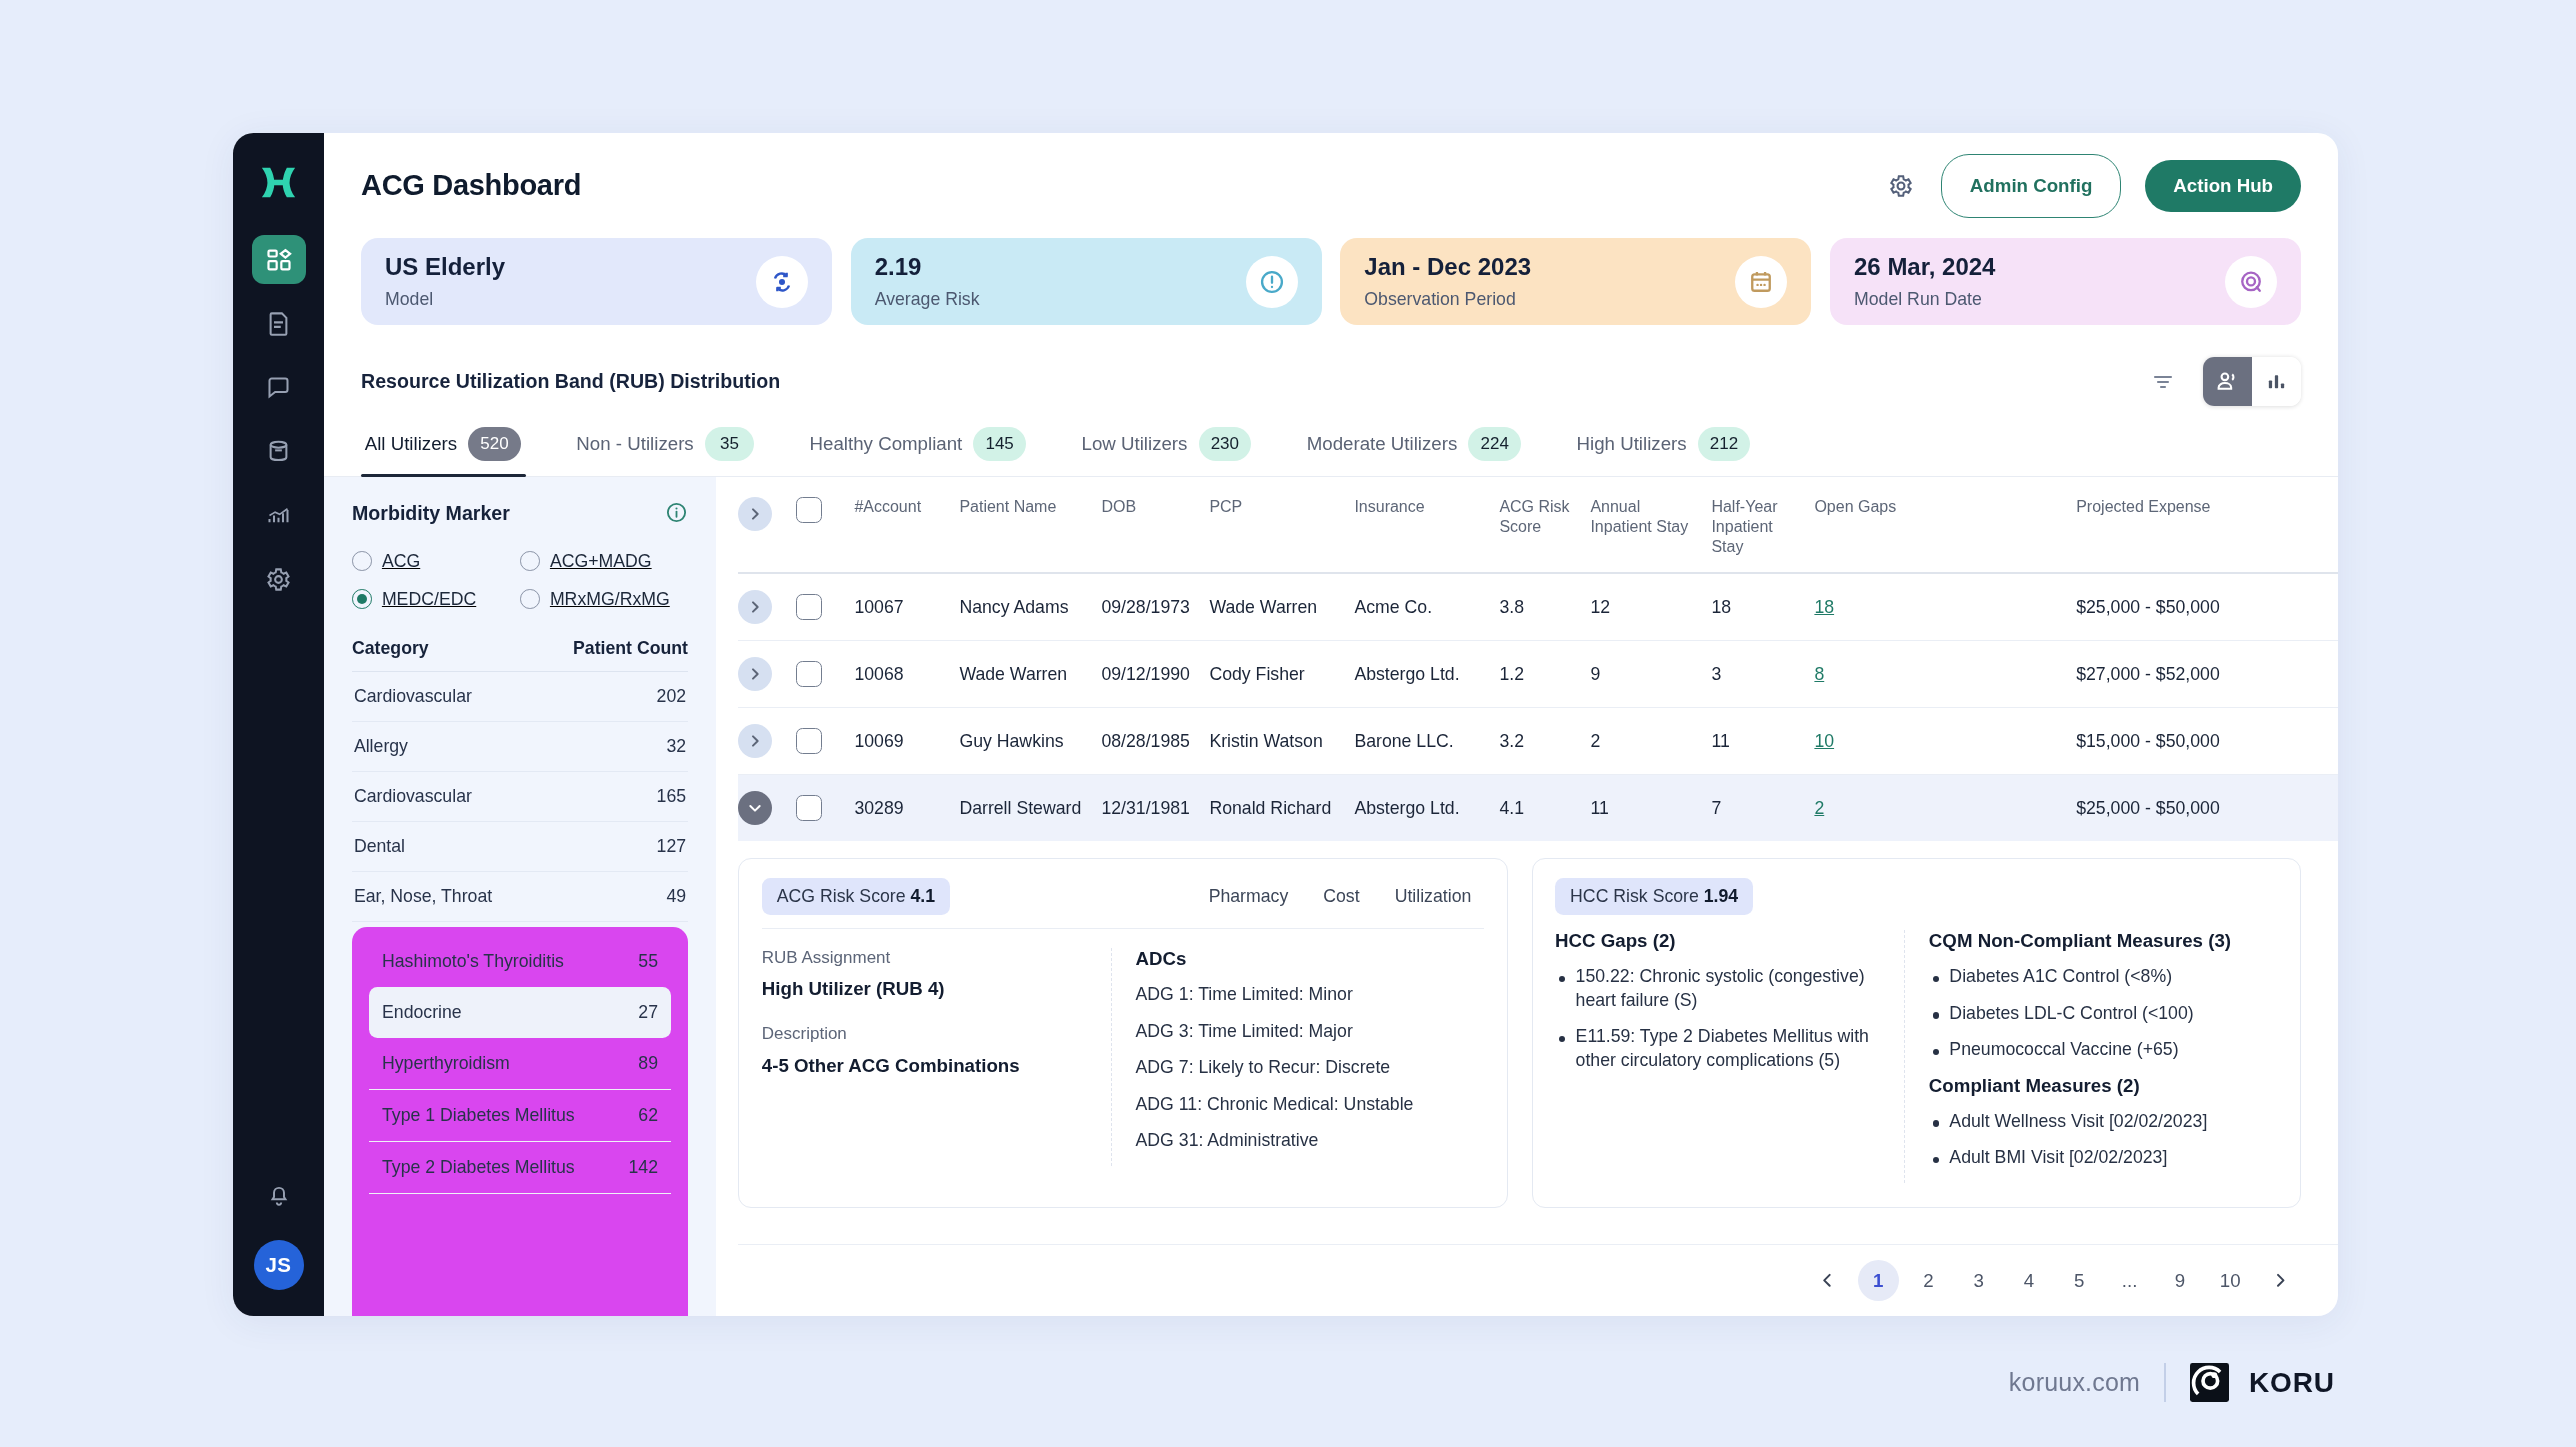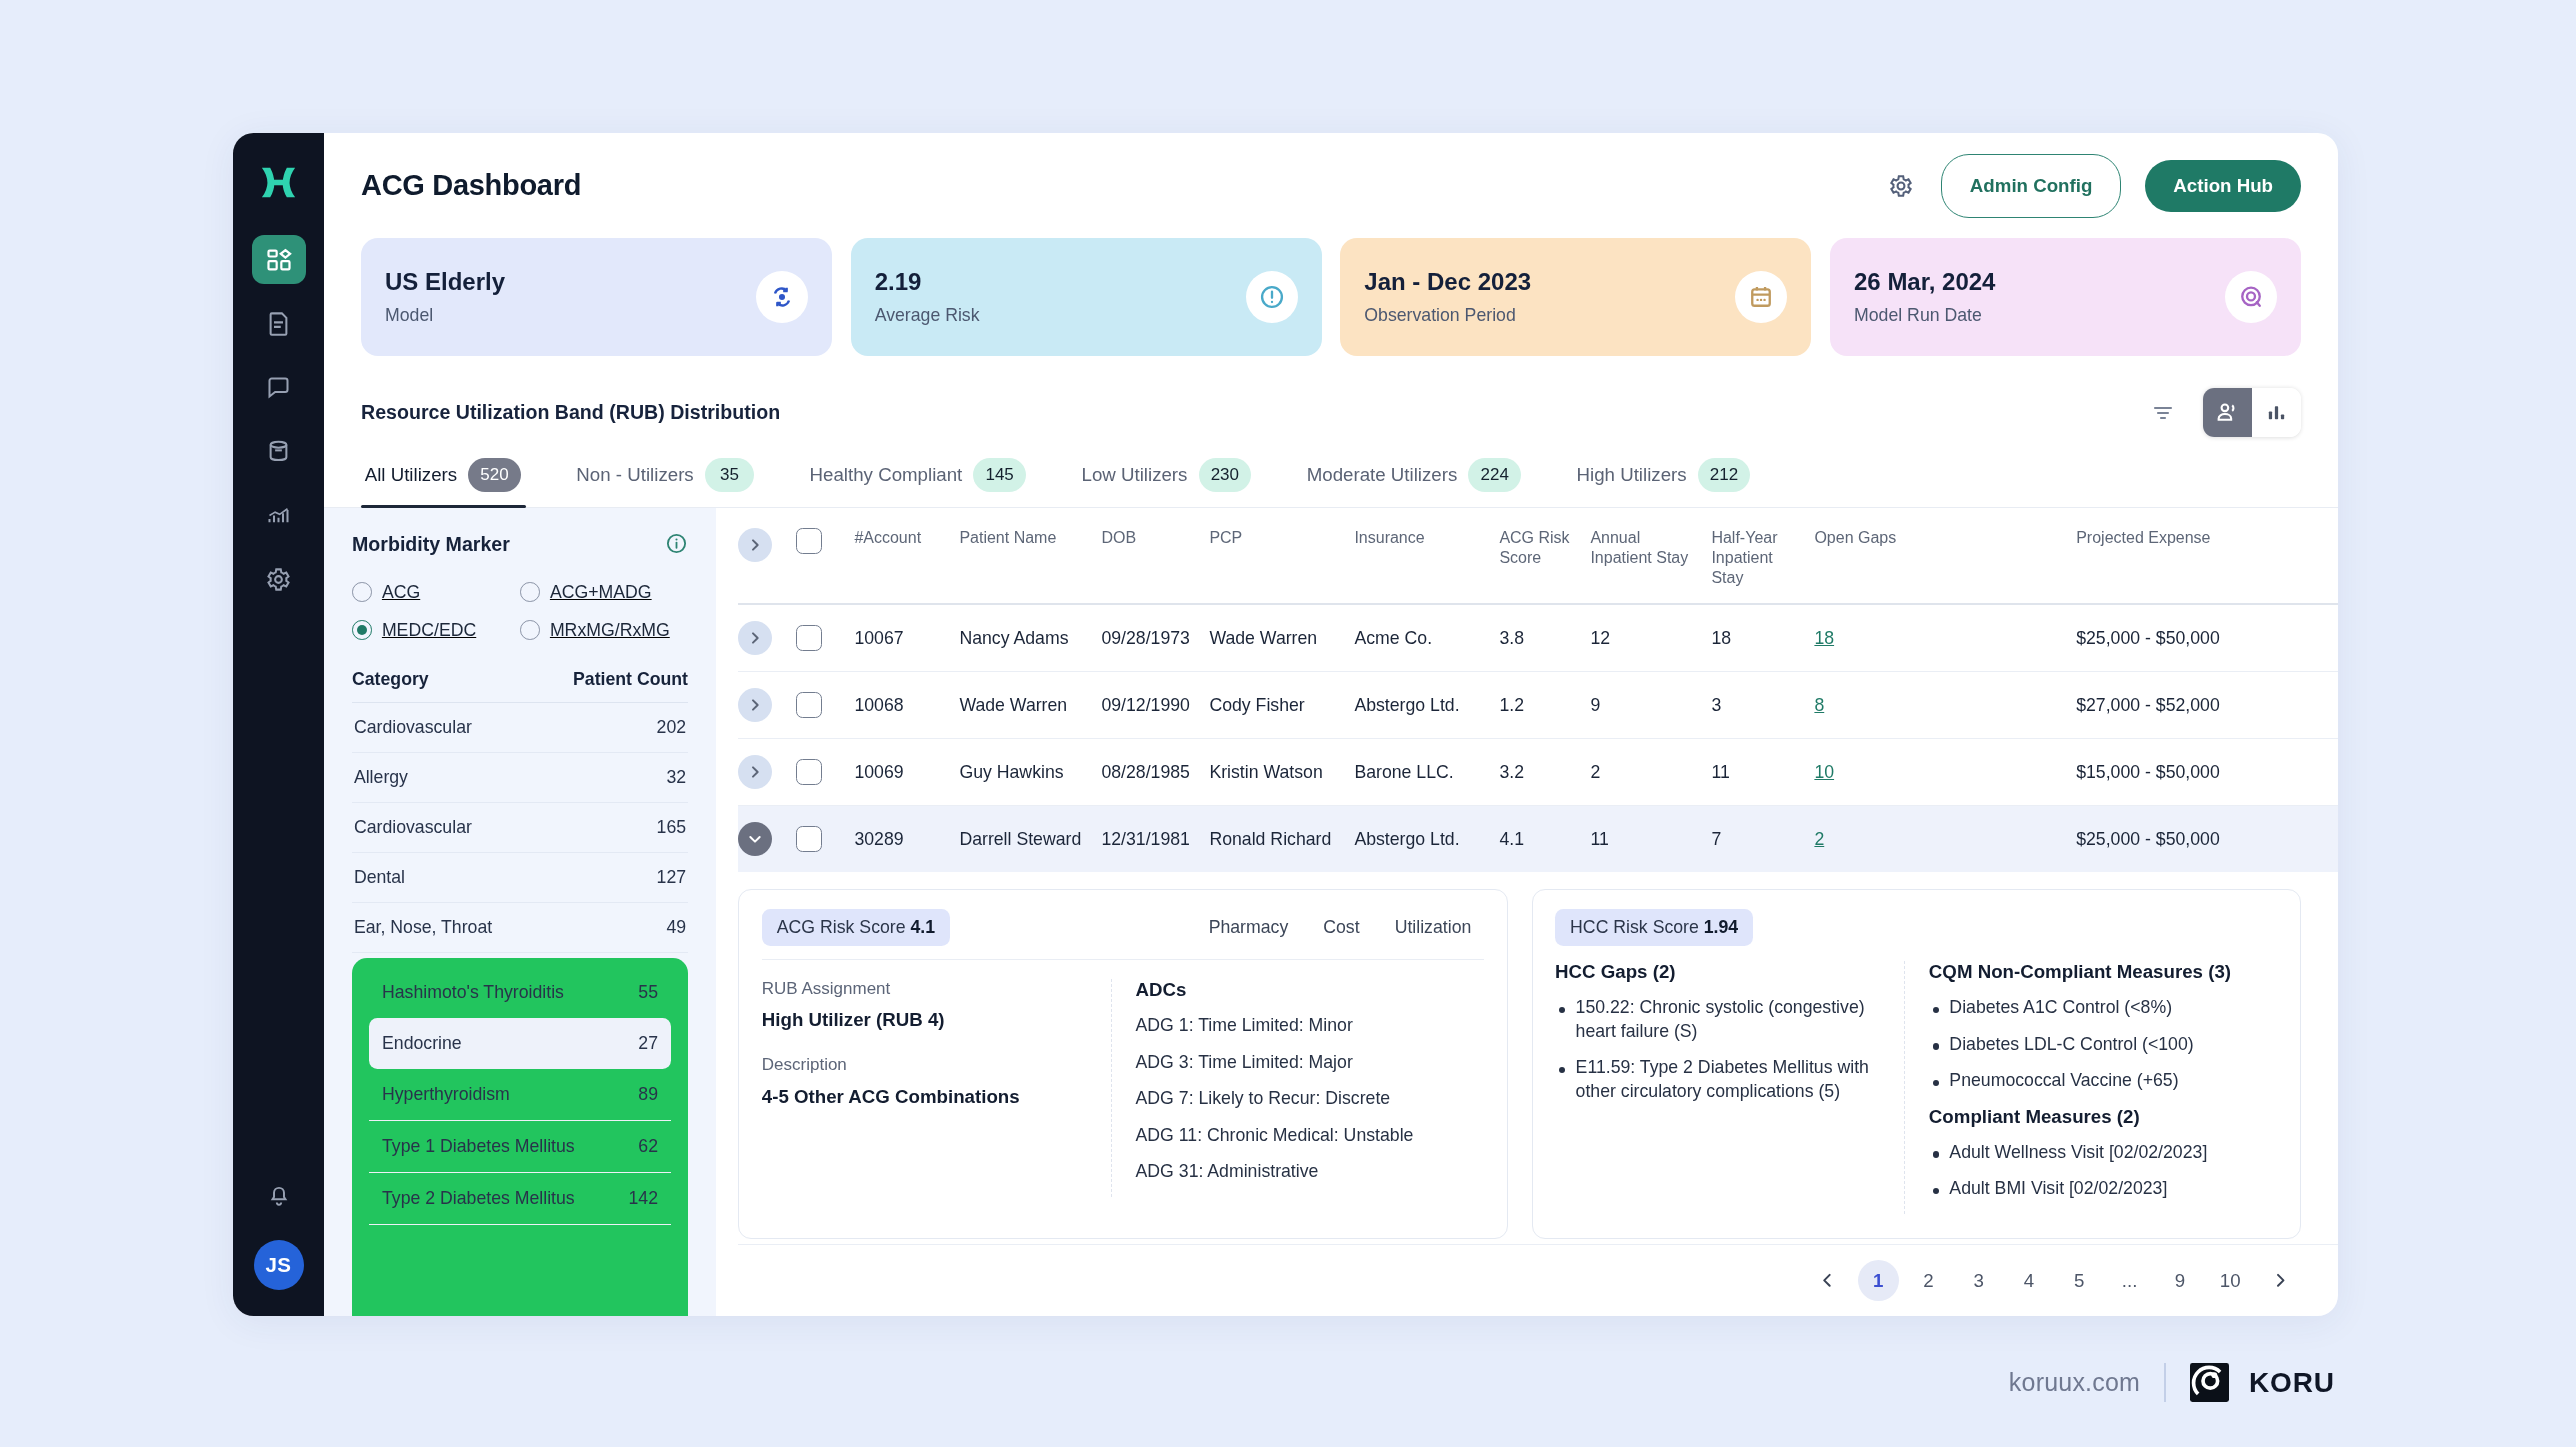--- a/index.html
+++ b/index.html
@@ -70,21 +70,21 @@
     height: 52px; padding: 0 28px;
     border-radius: 28px; border: none;
     background: #1f7a66; color: #fff;
     font-size: 18.7px; font-weight: 600;
     display: flex; align-items: center; cursor: pointer;
   }
 
   
   .stats { display: flex; gap: 18.7px; padding: 0 37px; }
   .stat {
-    flex: 1; height: 118px; border-radius: 17px;
+    flex: 1; height: 87px; border-radius: 17px;
     padding: 0 24px;
     display: flex; align-items: center; justify-content: space-between;
   }
   .stat-value { font-size: 24px; font-weight: 700; color: #14203a; margin-bottom: 8.4px; }
   .stat-label { font-size: 17.7px; color: #4c5870; }
   .stat-ico {
     width: 52px; height: 52px; border-radius: 50%;
     background: #fff;
     display: flex; align-items: center; justify-content: center;
     flex: 0 0 52px;
@@ -157,21 +157,21 @@
     font-size: 17.7px; font-weight: 700; color: #16223a;
     padding-bottom: 12px; border-bottom: 1.4px solid #dde4f0;
   }
   .cat-row {
     display: flex; justify-content: space-between;
     font-size: 17.7px; color: #28334a;
     padding: 14px 1.9px; border-bottom: 0.9px solid #e3e9f4;
     cursor: pointer;
   }
   .sub-card {
-    background: #22c55e; border-radius: 15px 15px 0 0;
+    background: #d946ef; border-radius: 15px 15px 0 0;
     margin-top: 5.6px; padding: 9.3px 17px 0 17px;
     flex: 1; overflow: hidden;
   }
   .sub-row {
     display: flex; justify-content: space-between;
     font-size: 17.7px; color: #28334a;
     padding: 15px 13px; border-radius: 8.4px;
     cursor: pointer;
   }
   .sub-row.sep { border-bottom: 0.9px solid #eef1f7; border-radius: 0; }

